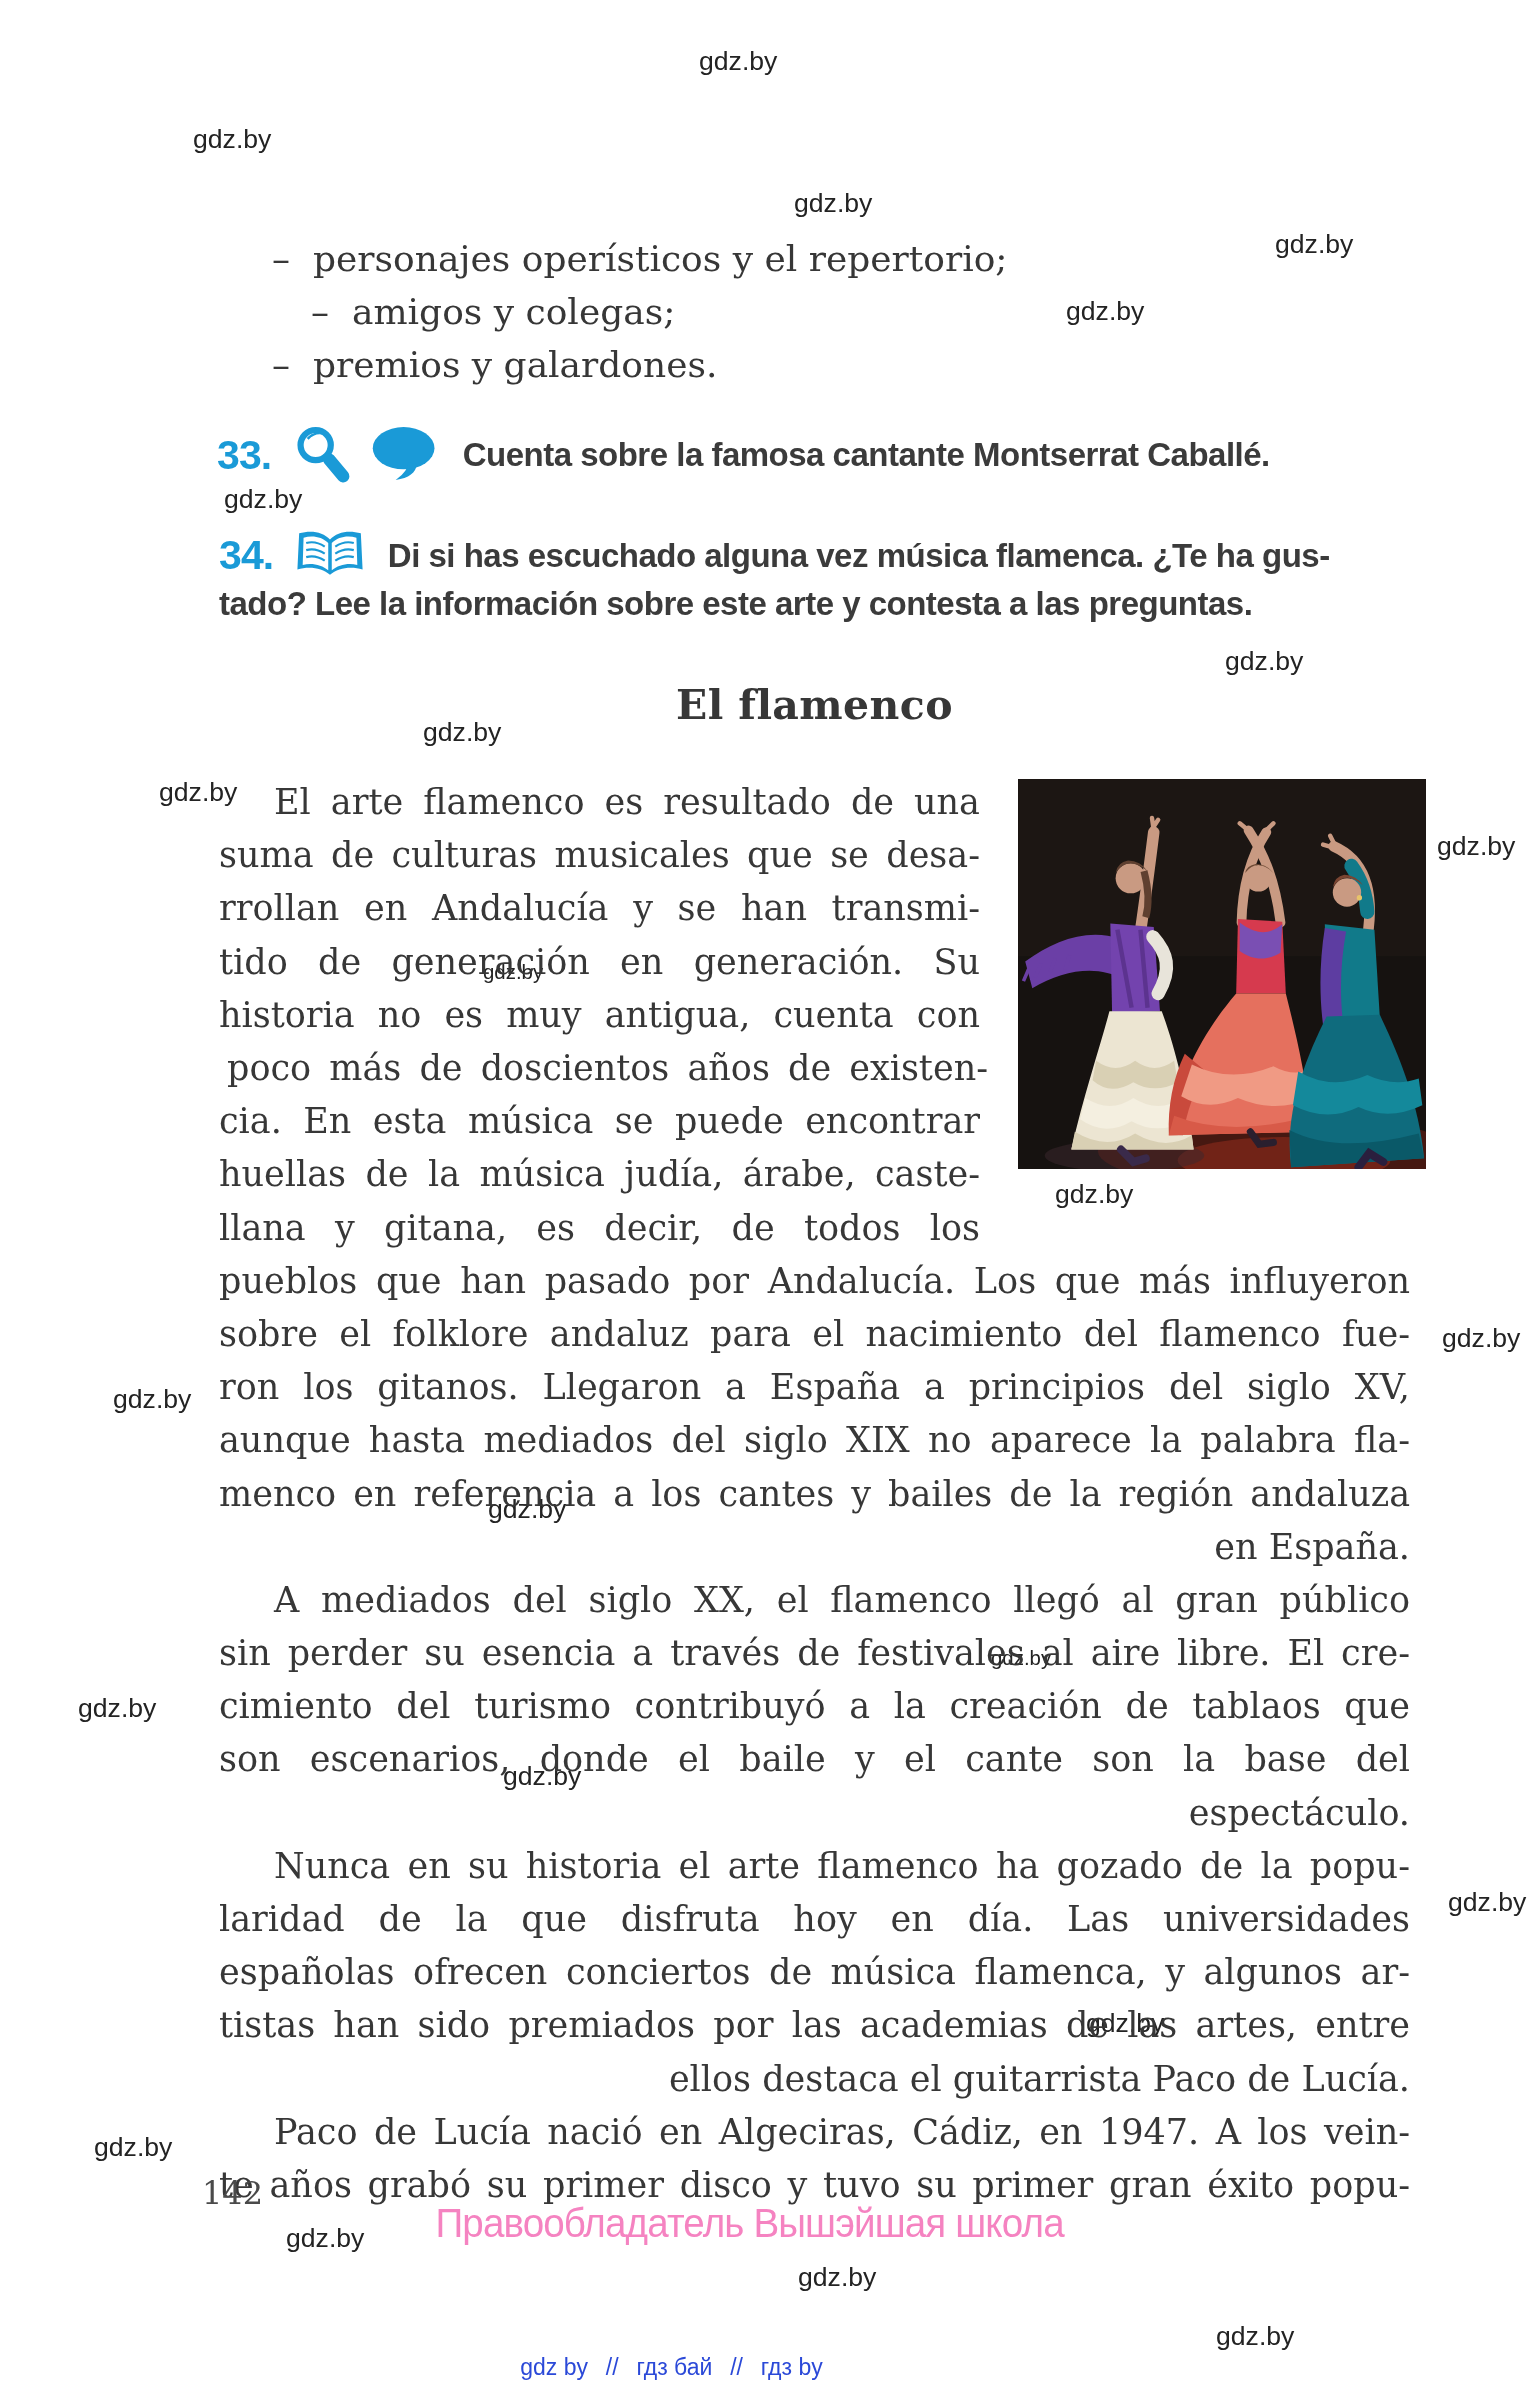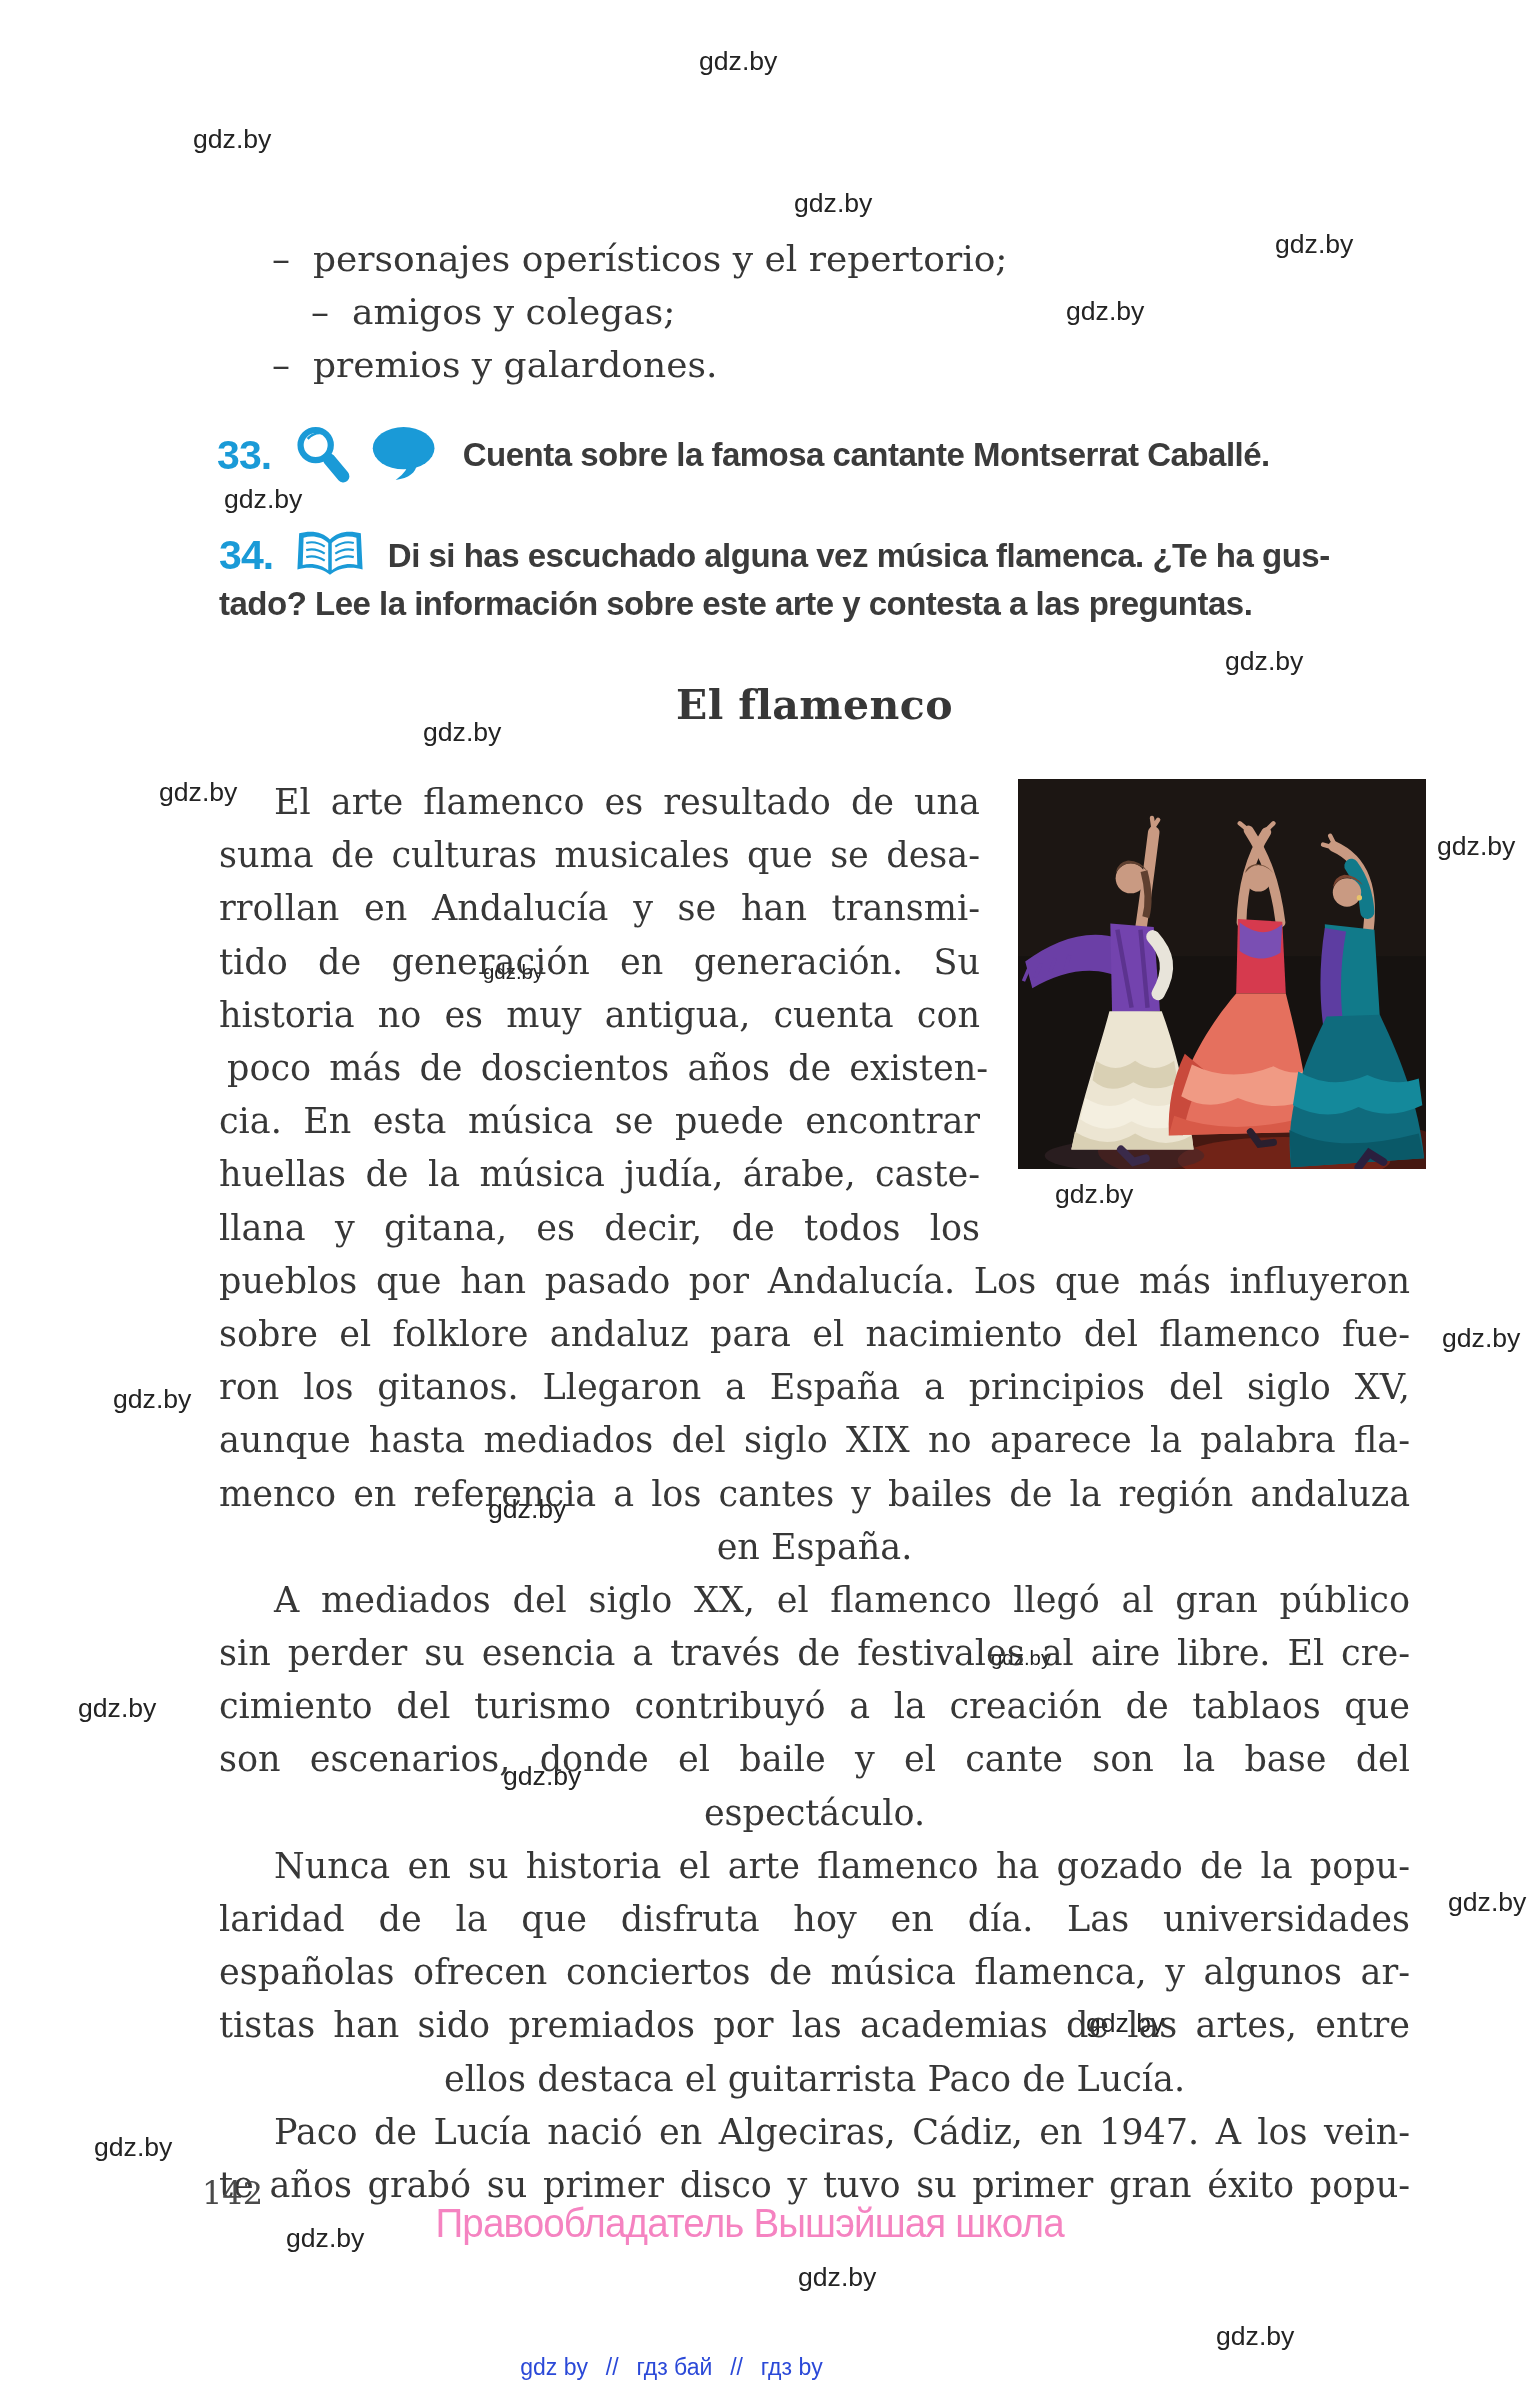--- a/index.html
+++ b/index.html
@@ -41,21 +41,21 @@
   .title{
     left:219px; top:681px; width:1191px; text-align:center;
     font-size:41px; font-weight:bold; letter-spacing:0.4px;
   }
   .bl{ 
     left:219px; height:50px; font-size:35px; line-height:44px; color:#373737;
   }
   .bl.narrow{width:761px;}
   .bl.wide{width:1191px;}
   .jl{text-align:justify; text-align-last:justify;}
-  .nl{text-align:center;}
+  .nl{text-align:right;}
   .ind{text-indent:55px;}
   .photo{
     left:1018px; top:779px; width:408px; height:390px; background:#161210;
   }
   .pagenum{left:202px; top:2174px; font-size:32px; color:#4a4a4a;}
   .copyright{
     left:383px; top:2200px; width:780px; text-align:center;
     font-family:"Liberation Sans", sans-serif; font-size:41px;
     color:var(--pink,#f583c1); white-space:nowrap;
     transform:scaleX(0.94); transform-origin:left center; letter-spacing:-0.9px;

